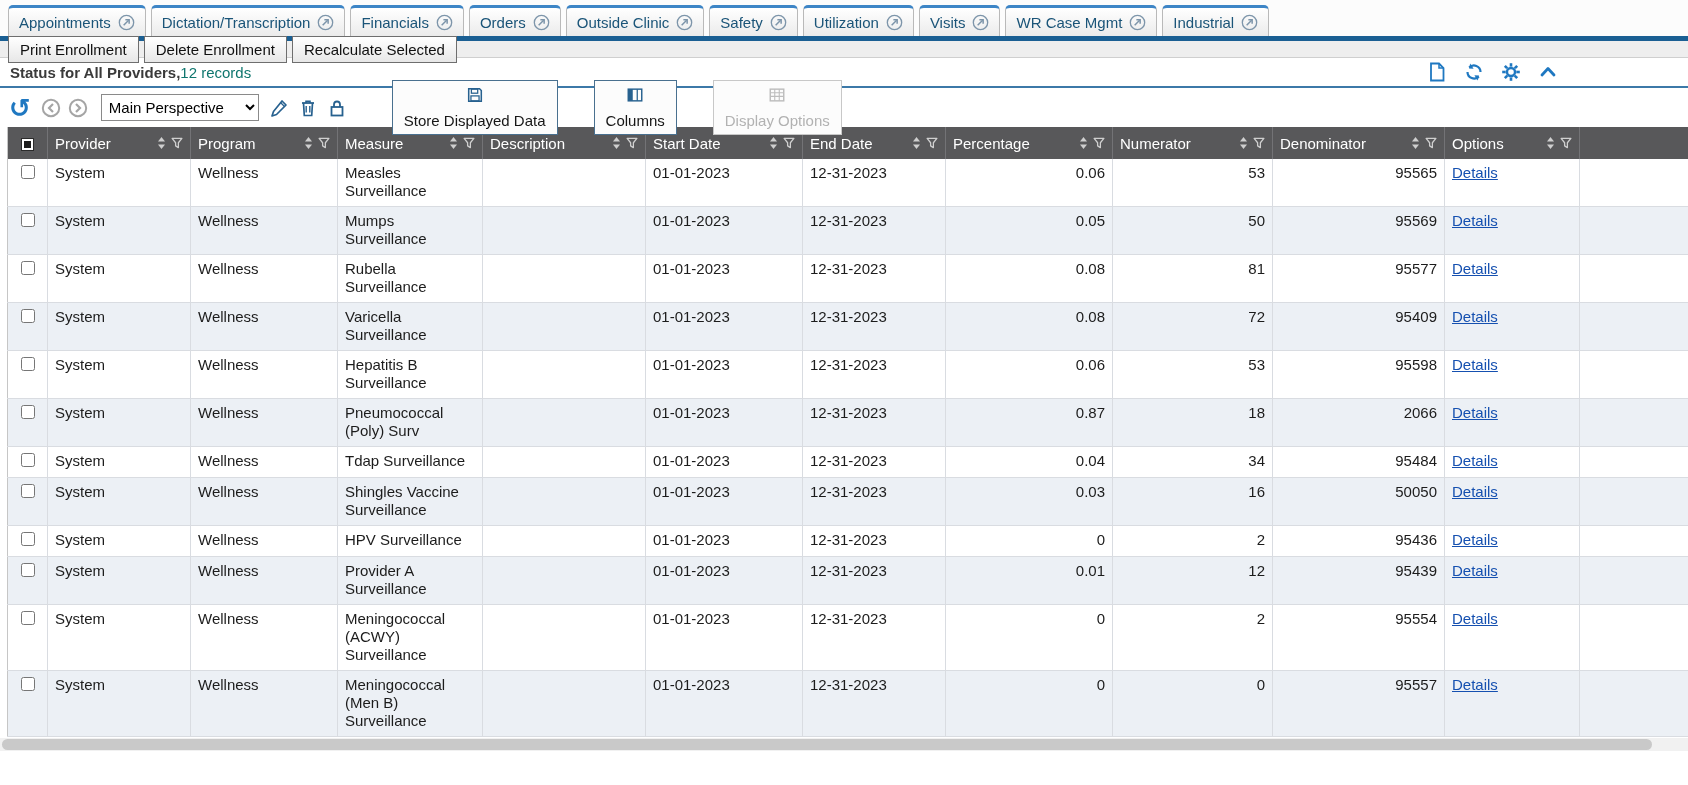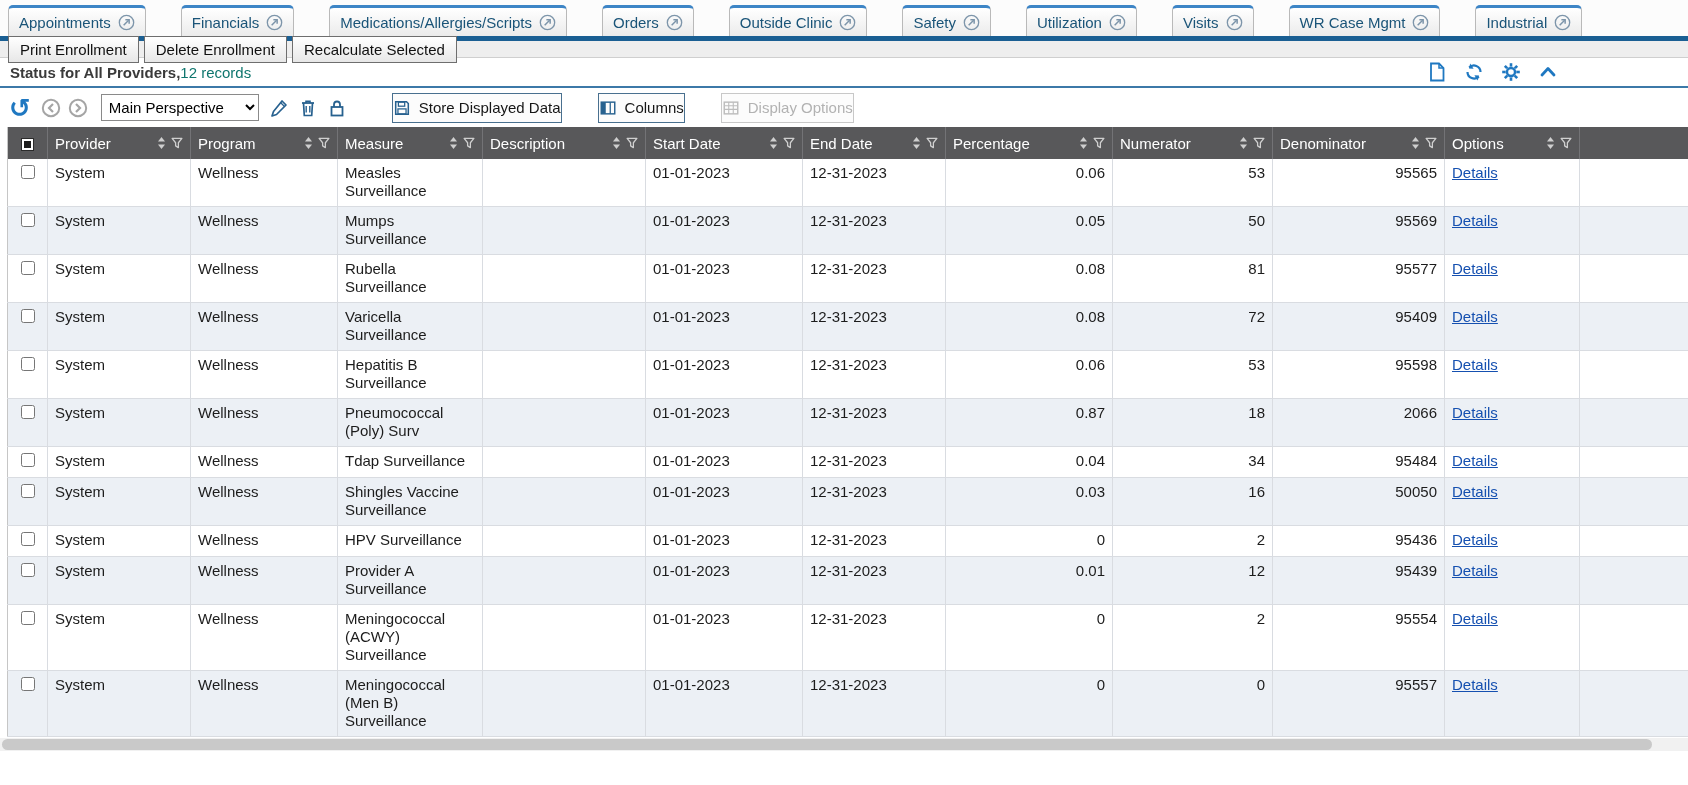--- a/index.html
+++ b/index.html
@@ -10,21 +10,21 @@
     font-family: "Liberation Sans", "DejaVu Sans", sans-serif;
     font-size: 15px;
   }
 
   
   .tabbar {
     height: 41px; background: #fcfcfc;
     border-bottom: 5px solid #1a5f93;
     padding: 5px 0 0 8px; overflow: hidden; white-space: nowrap;
   }
-  .tabs { display: flex; align-items: center; height: 100%; gap: 30px; }
+  .tabs { display: flex; align-items: center; height: 100%; }
   .tab {
     display: inline-flex; align-items: center; gap: 7px; flex: 0 0 auto;
     height: 31px; padding: 0 10px; margin-right: 5px;
     background: linear-gradient(#ffffff, #ebebeb);
     border: 1px solid #b9b9b9; border-bottom: none;
     border-top: 3px solid #3d85c6; border-radius: 5px 5px 0 0;
     color: #1a5478; cursor: pointer;
   }
   .tab-label { font-size: 15px; }
   .tab-open { display: flex; }
@@ -65,21 +65,21 @@
   .toolbar select {
     font-family: inherit; font-size: 15px; height: 27px; width: 158px;
     border: 1px solid #8a8a8a; background: #fff; padding: 2px 3px; margin: 0 10px 0 6px;
   }
   .ticon { display: flex; margin-right: 9px; cursor: pointer; }
   .ticon svg { width: 20px; height: 20px; }
   .boxed-btn {
     display: inline-flex; align-items: center; gap: 8px;
     font-family: inherit; font-size: 15px; color: #161616;
     background: #fcfcfc; border: 1px solid #49708f;
-    padding: 5px 0; margin-left: 36px; cursor: pointer;
+    padding: 5px 11px; margin-left: 36px; cursor: pointer; flex-direction: column;
   }
   .boxed-btn .bicon { display: flex; }
   .boxed-btn svg { width: 18px; height: 18px; }
   .boxed-btn.disabled { border-color: #c8c8c8; color: #b2b2b2; cursor: default; }
 
   
   .grid-wrap { padding-left: 7px; }
   table {
     border-collapse: collapse; table-layout: fixed; width: 1681px;
     border-left: 1px solid #c6c6c6;
@@ -122,31 +122,31 @@
         <span class="tab-label">Appointments</span>
         <span class="tab-open">
           <svg viewBox="0 0 18 18">
             <circle cx="9" cy="9" r="7.6" fill="none" stroke="#7d95aa" stroke-width="1.4"></circle>
             <path d="M6 12 L11.3 6.7" stroke="#7d95aa" stroke-width="1.6" fill="none"></path>
             <path d="M7.8 6.2 L11.8 6.2 L11.8 10.2" fill="none" stroke="#7d95aa" stroke-width="1.6"></path>
           </svg>
         </span>
       </div>
       <div class="tab">
+        <span class="tab-label">Dictation/Transcription</span>
+        <span class="tab-open">
+          <svg viewBox="0 0 18 18">
+            <circle cx="9" cy="9" r="7.6" fill="none" stroke="#7d95aa" stroke-width="1.4"></circle>
+            <path d="M6 12 L11.3 6.7" stroke="#7d95aa" stroke-width="1.6" fill="none"></path>
+            <path d="M7.8 6.2 L11.8 6.2 L11.8 10.2" fill="none" stroke="#7d95aa" stroke-width="1.6"></path>
+          </svg>
+        </span>
+      </div>
+      <div class="tab">
         <span class="tab-label">Financials</span>
-        <span class="tab-open">
-          <svg viewBox="0 0 18 18">
-            <circle cx="9" cy="9" r="7.6" fill="none" stroke="#7d95aa" stroke-width="1.4"></circle>
-            <path d="M6 12 L11.3 6.7" stroke="#7d95aa" stroke-width="1.6" fill="none"></path>
-            <path d="M7.8 6.2 L11.8 6.2 L11.8 10.2" fill="none" stroke="#7d95aa" stroke-width="1.6"></path>
-          </svg>
-        </span>
-      </div>
-      <div class="tab">
-        <span class="tab-label">Medications/Allergies/Scripts</span>
         <span class="tab-open">
           <svg viewBox="0 0 18 18">
             <circle cx="9" cy="9" r="7.6" fill="none" stroke="#7d95aa" stroke-width="1.4"></circle>
             <path d="M6 12 L11.3 6.7" stroke="#7d95aa" stroke-width="1.6" fill="none"></path>
             <path d="M7.8 6.2 L11.8 6.2 L11.8 10.2" fill="none" stroke="#7d95aa" stroke-width="1.6"></path>
           </svg>
         </span>
       </div>
       <div class="tab">
         <span class="tab-label">Orders</span>

